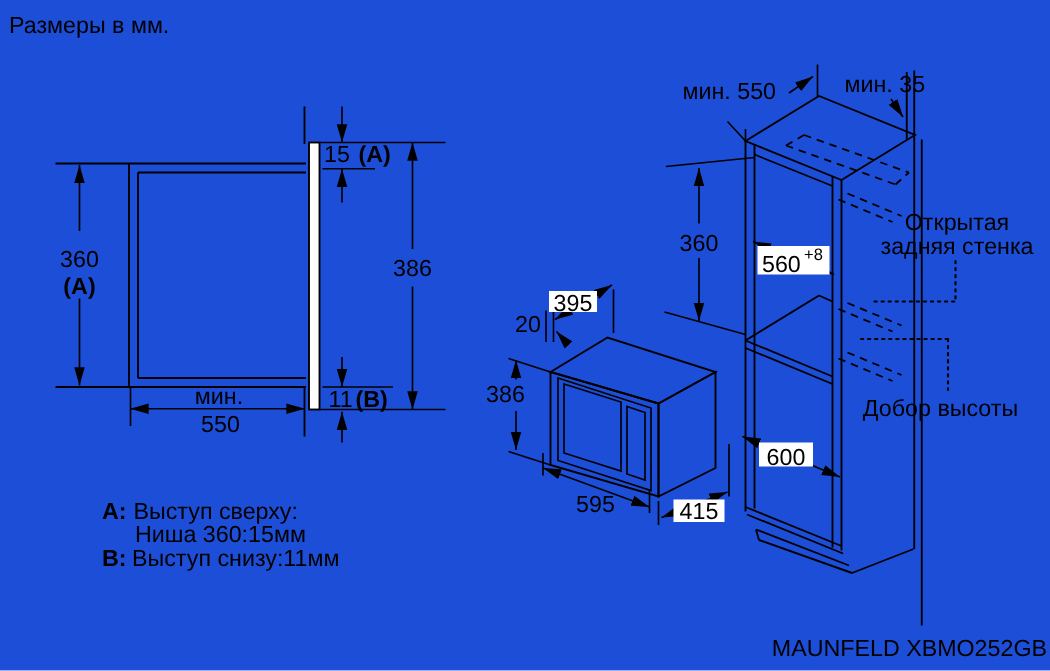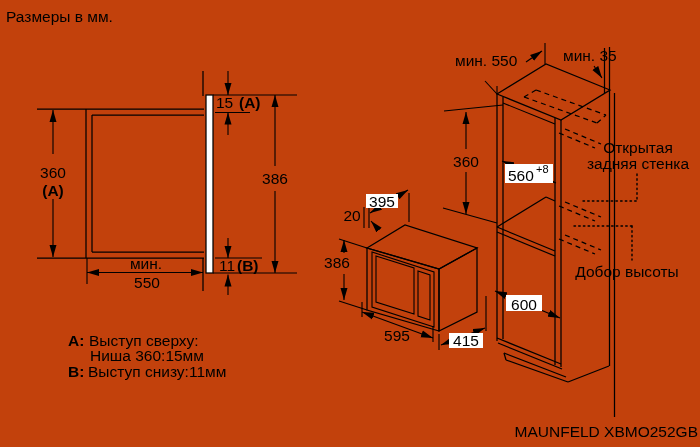--- a/index.html
+++ b/index.html
@@ -1,16 +1,16 @@
 <!DOCTYPE html>
 <html><head>
 <meta charset="utf-8">
 <style>
   html,body{margin:0;padding:0;background:#fff;}
-  .stage{width:700px;height:447px;background:#c2410c;position:relative;overflow:hidden;}
+  .stage{width:700px;height:447px;background:#1d4ed8;position:relative;overflow:hidden;}
   svg{display:block;}
   text{font-family:"Liberation Sans","DejaVu Sans",sans-serif;fill:#000;}
   .t{font-size:15.5px;}
   .b{font-weight:bold;}
   .sup{font-size:11px;}
   .ln{stroke:#000;stroke-width:1.25;fill:none;}
   .thin{stroke:#000;stroke-width:1.1;fill:none;}
   .dash{stroke:#000;stroke-width:1.2;fill:none;stroke-dasharray:5 4;}
   .dot{stroke:#000;stroke-width:1.4;fill:none;stroke-dasharray:1.5 3.2;stroke-linecap:round;}
   .wh{fill:#fff;stroke:none;}

